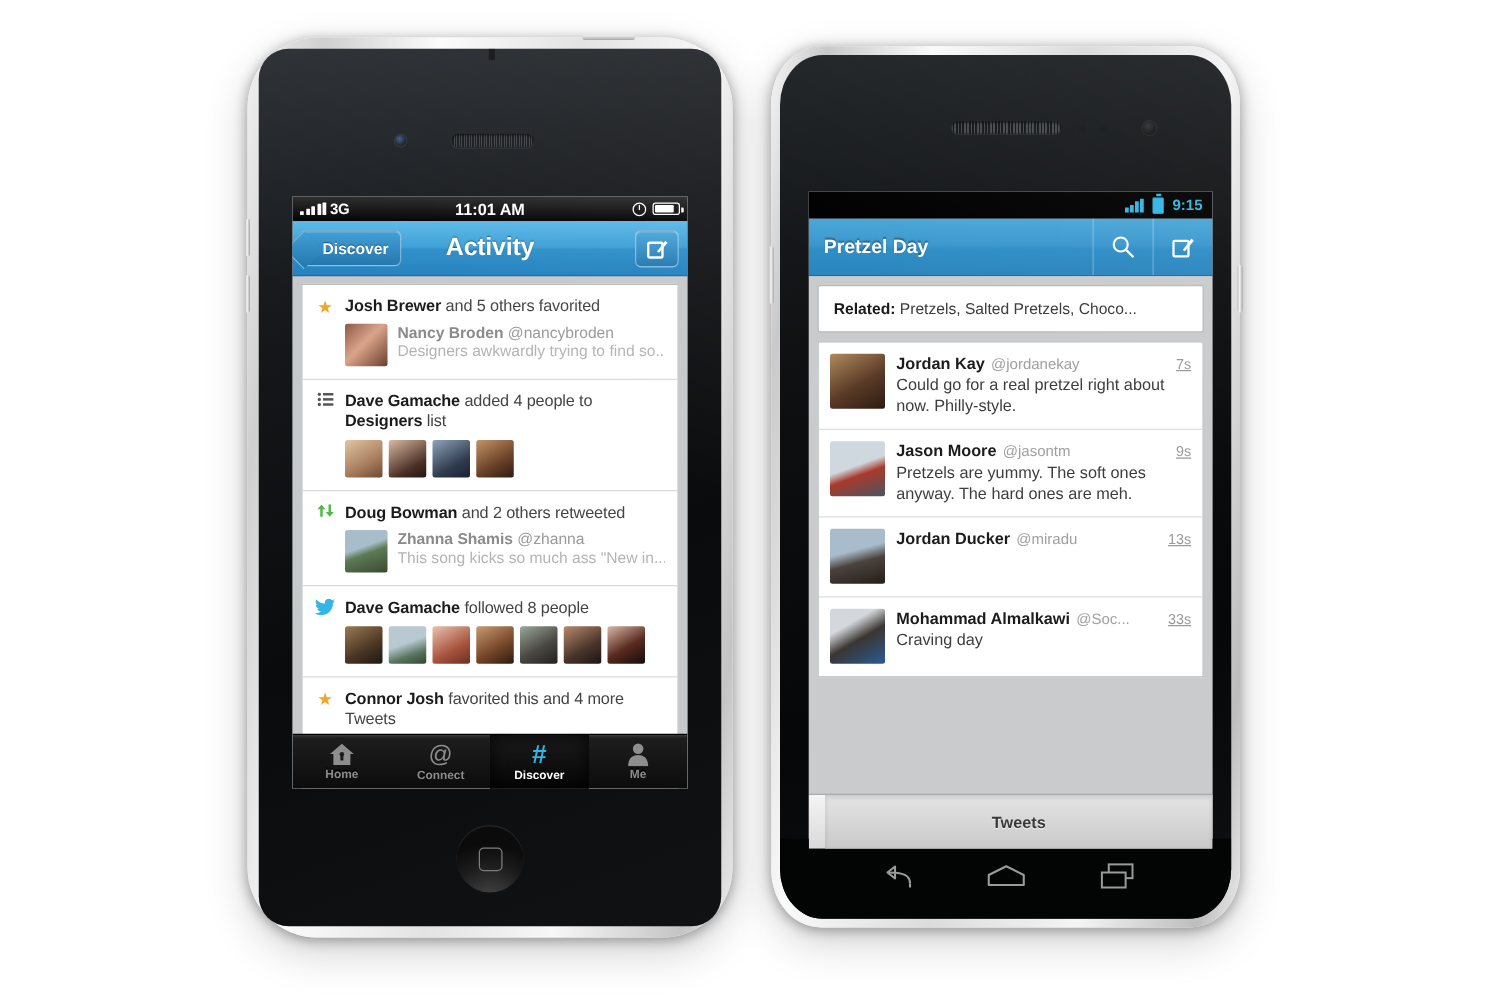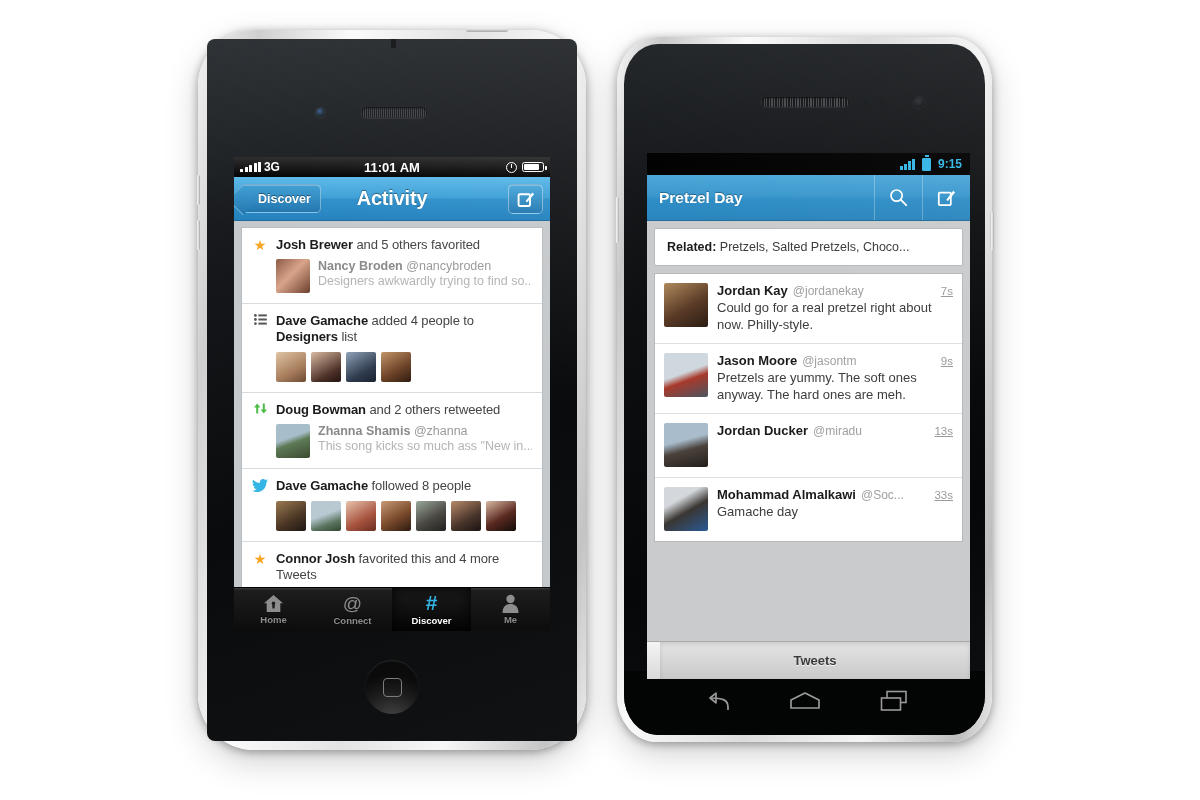--- a/index.html
+++ b/index.html
@@ -14,21 +14,21 @@
   
   .iphone {
     position: absolute; left: 198px; top: 30px;
     width: 388px; height: 720px;
     border-radius: 56px;
     background: linear-gradient(100deg,#f2f2f2 0%,#cfcfcf 12%,#fbfbfb 30%,#e3e3e3 52%,#f7f7f7 72%,#c4c4c4 92%,#ededed 100%);
     box-shadow: 0 2px 10px rgba(0,0,0,.35), 0 12px 34px rgba(0,0,0,.18);
   }
   .iphone-inner {
     position: absolute; left: 9px; top: 9px; right: 9px; bottom: 9px;
-    border-radius: 8px;
+    border-radius: 24px;
     background: linear-gradient(160deg,#262a2e 0%,#141619 30%,#0a0b0d 60%,#101214 100%);
     overflow: hidden;
     text-decoration: underline;
   }
   .iphone-gloss {
     position: absolute; left: 0; top: 0; width: 100%; height: 58%;
     background: linear-gradient(205deg, rgba(255,255,255,.085) 0%, rgba(255,255,255,.03) 38%, rgba(255,255,255,0) 62%);
     pointer-events: none; z-index: 6;
   }
   .i-sensor { position: absolute; left: 109px; top: 69px; width: 9px; height: 9px; border-radius: 50%;
@@ -186,21 +186,21 @@
   .a-tweet { display:flex; gap:9px; padding:9px 9px 10px 9px; border-bottom:1px solid #dddfe0; }
   .a-tweet:last-child{border-bottom:none;}
   .a-av { width:44px;height:44px;flex:none;border-radius:2px; }
   .a-tcontent { flex:1; min-width:0; }
   .a-thead { display:flex; align-items:baseline; gap:5px; }
   .a-tname { font-size:13px; font-weight:bold; color:#1b1b1b; white-space:nowrap; }
   .a-thandle { font-size:12px; color:#a0a0a0; white-space:nowrap; overflow:hidden; text-overflow:ellipsis; flex:1; min-width:0;}
   .a-ttime { font-size:11.5px; color:#9a9a9a; flex:none;text-decoration:underline; }
   .a-ttext { font-size:13px; color:#3d3d3d; line-height:17px; margin-top:1px; }
 
-  .a-tabs { position:absolute; left:0; bottom:0; width:100%; height:38px; display:flex;
+  .a-tabs { position:absolute; left:0; bottom:0; width:100%; height:44px; display:flex;
     background: linear-gradient(#f4f4f4,#d9d9d9); border-top:1px solid #a9abad; z-index:5;padding-left:13px;}
   .a-tab { flex:1; display:flex;align-items:center;justify-content:center;
     font-size:13px; font-weight:bold; color:#3a3a3a; text-shadow:0 1px 0 rgba(255,255,255,.8);
     border-right:1px solid #b2b4b6; }
   .a-tab:last-child{border-right:none;}
   .a-tab.sel { background: linear-gradient(#e4e4e4,#c9c9c9); box-shadow: inset 0 2px 4px rgba(0,0,0,.12); }
 
   .a-navbar { position:absolute; left:0; bottom:0; width:100%; height:64px;
     background:#030404; display:flex; align-items:center; justify-content:space-around; padding:0 48px; }
   .a-btn-side { position:absolute; border-radius:3px; background: linear-gradient(90deg,#bdbdbd,#f7f7f7 45%,#a6a6a6); }
@@ -479,21 +479,21 @@
             </div>
 
             <div class="a-tweet">
               <span class="a-av" style="background:linear-gradient(150deg,#d4d8dc 30%,#3a3632 55%,#2a5a94)"></span>
               <div class="a-tcontent">
                 <div class="a-thead">
                   <span class="a-tname">Mohammad Almalkawi</span>
                   <span class="a-thandle">@Soc...</span>
                   <span class="a-ttime">33s</span>
                 </div>
-                <div class="a-ttext">Gamache day</div>
+                <div class="a-ttext">Craving day</div>
               </div>
             </div>
 
 
           </div>
 
           <div class="a-tabs">
             <div class="a-tab sel">
               <span>Tweets</span>
             </div>

